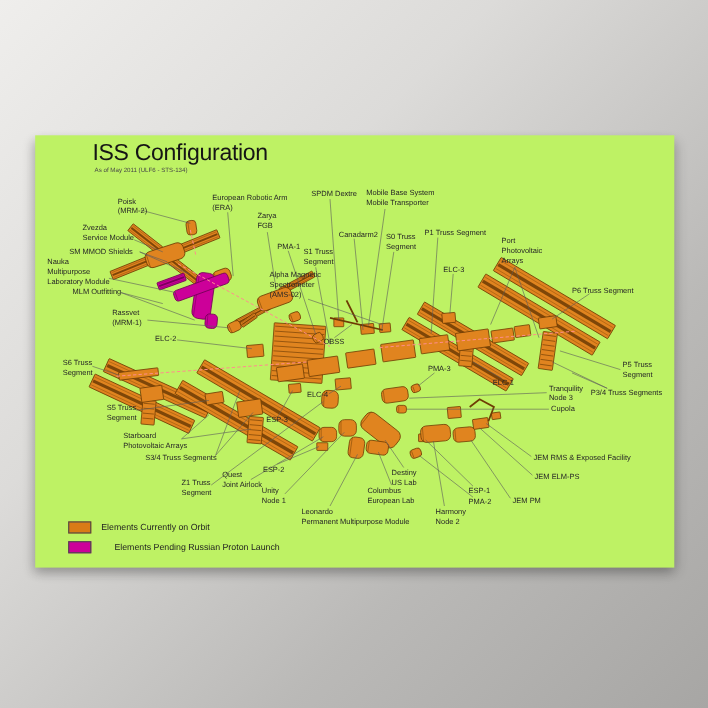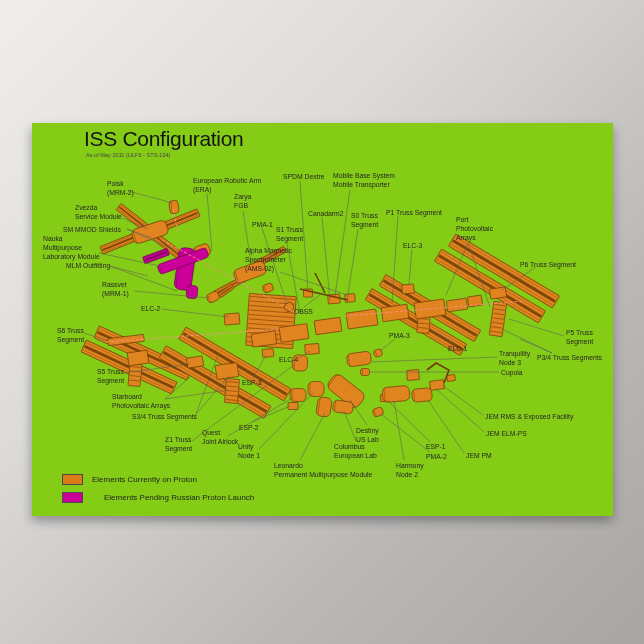--- a/index.html
+++ b/index.html
@@ -2,21 +2,21 @@
 <html><head>
 <meta charset="utf-8">
 <style>
   html,body{margin:0;padding:0;}
   body{
     width:644px;height:644px;overflow:hidden;
     background:linear-gradient(135deg,#efeeec 0%,#dcdbd9 35%,#bab9b7 70%,#a7a6a4 100%);
     font-family:"Liberation Sans",sans-serif;position:relative;
   }
   .poster{
-    position:absolute;left:32px;top:123px;width:581px;height:393px;background:#84cc16;
+    position:absolute;left:32px;top:123px;width:581px;height:393px;background:#bef264;
     box-shadow:-3px 5px 9px rgba(0,0,0,.16), 2px 5px 10px rgba(0,0,0,.18);
   }
   .title{position:absolute;left:52px;top:4px;font-size:21px;color:#151515;letter-spacing:-.3px;font-weight:400;}
   .subtitle{position:absolute;left:54px;top:29px;font-size:5.6px;color:#474747;}
   svg.diagram{position:absolute;left:0;top:0;width:581px;height:393px;}
   .lbl{position:absolute;font-size:6.8px;line-height:1.32;color:#262626;white-space:pre-line;}
   .sw{position:absolute;width:21px;height:11px;border:.5px solid #4a4a4a;box-sizing:border-box;}
   .legend-label{position:absolute;font-size:8px;color:#1f1f1f;}
 </style>
 </head>
@@ -461,17 +461,17 @@
 European Lab</div>
       <div class="lbl" style="left: 242px; top: 339px;">Leonardo
 Permanent Multipurpose Module</div>
       <div class="lbl" style="left: 364px; top: 339px;">Harmony
 Node 2</div>
       <div class="lbl" style="left: 394px; top: 320px;">ESP-1</div>
       <div class="lbl" style="left: 394px; top: 330px;">PMA-2</div>
     </div>
   <div>
     <span class="sw" style="left: 30px; top: 351px; background: rgb(217, 123, 22);"></span>
-    <span class="legend-label" style="left:60px;top:352px">Elements Currently on Proton</span>
+    <span class="legend-label" style="left:60px;top:352px">Elements Currently on Orbit</span>
     <span class="sw" style="left: 30px; top: 369px; background: rgb(204, 0, 153);"></span>
     <span class="legend-label" style="left:72px;top:370px">Elements Pending Russian Proton Launch</span>
   </div>
 </div>
 
 </body></html>

